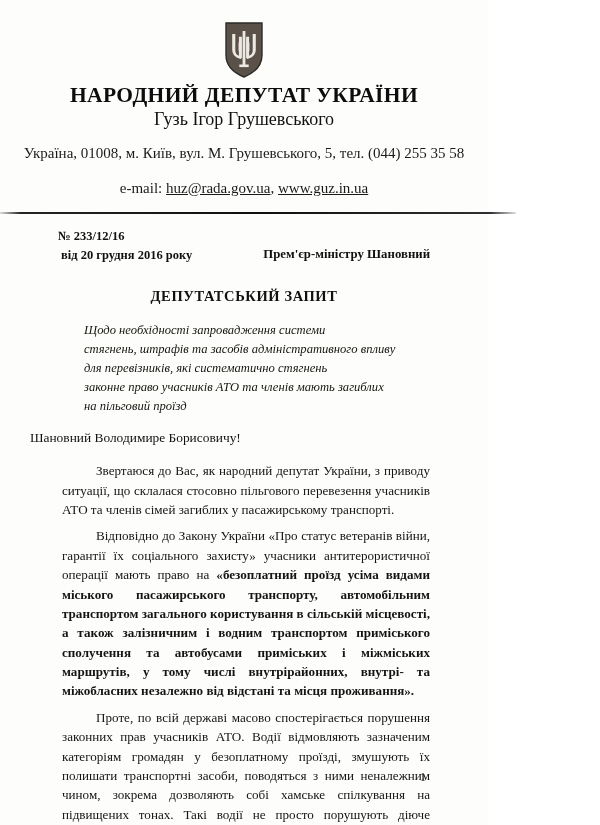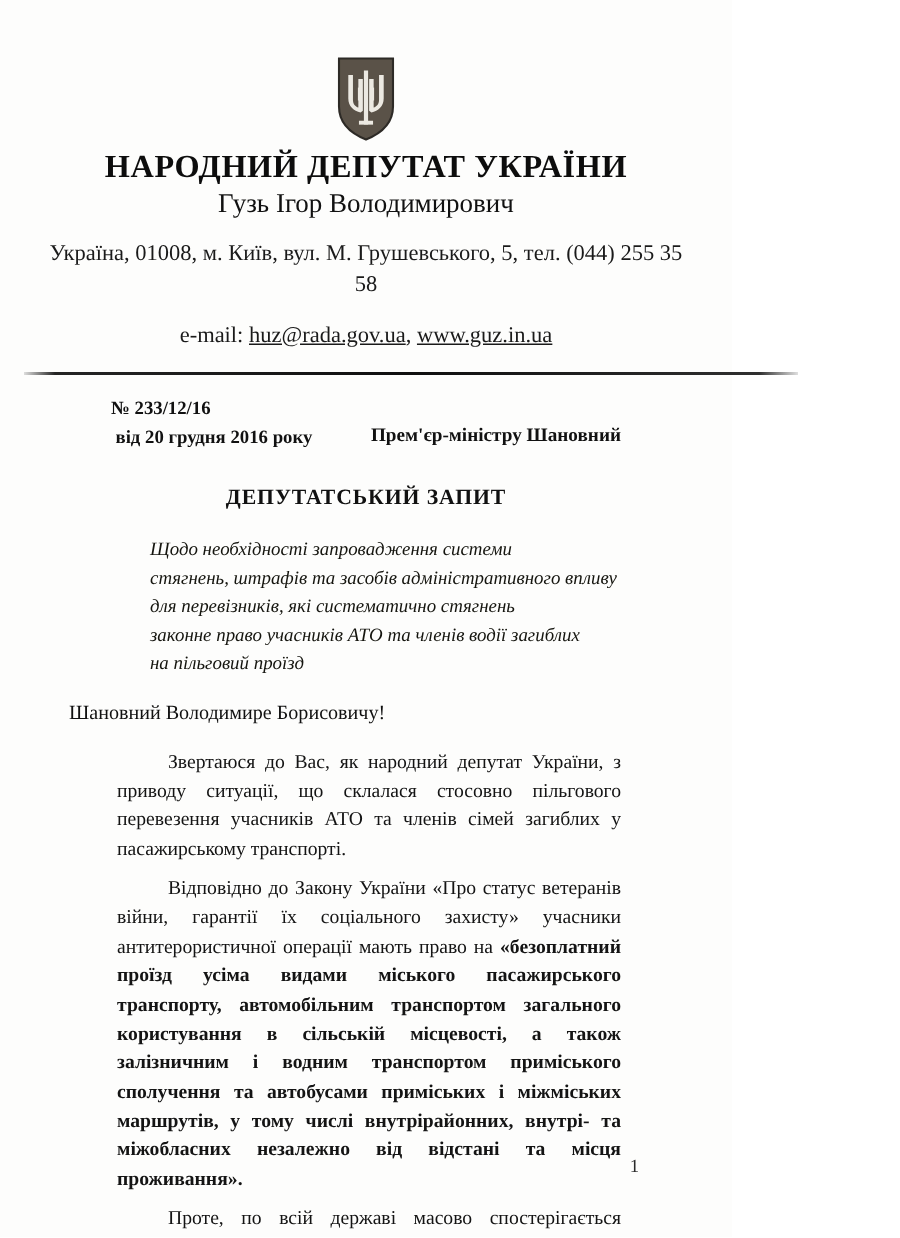--- a/index.html
+++ b/index.html
@@ -15,21 +15,21 @@
     font-family: "Liberation Serif", "DejaVu Serif", serif;
     color: #111111;
     position: relative;
   }
   .page {
     position: relative;
     width: 488px;
     height: 825px;
     background: #fdfdfc;
     box-sizing: border-box;
-    padding: 16px;
+    padding: 0;
   }
 
   
   .letterhead {
     text-align: center;
     padding-top: 22px;
   }
   .emblem {
     width: 40px;
     height: 56px;
@@ -164,21 +164,21 @@
         <rect x="18.6" y="9" width="2.8" height="36"></rect>
         <path d="M8.2 12 h3.1 v16.5 c0 3 1.6 4.6 3.6 5.2 v-19 h3.0 v21.2 l-1.5 1.1 c-4.6 -1.2 -8.2 -4.2 -8.2 -9.4 Z"></path>
         <path d="M31.8 12 h-3.1 v16.5 c0 3 -1.6 4.6 -3.6 5.2 v-19 h-3.0 v21.2 l1.5 1.1 c4.6 -1.2 8.2 -4.2 8.2 -9.4 Z"></path>
         <path d="M14.6 20.4 h2.7 v8.6 h-2.7 z"></path>
         <path d="M22.7 20.4 h2.7 v8.6 h-2.7 z"></path>
         <path d="M15.3 42.5 h9.4 v2.6 h-9.4 z"></path>
       </g>
     </svg>
 
     <div class="org-title">НАРОДНИЙ ДЕПУТАТ УКРАЇНИ</div>
-    <div class="person-name">Гузь Ігор Володимирович</div>
+    <div class="person-name">Гузь Ігор Грушевського</div>
     <div class="contact-line">Україна, 01008, м. Київ, вул. М. Грушевського, 5, тел. (044) 255 35 58</div>
     <div class="contact-line">
       <span>e-mail:</span>
       <span class="u">huz@rada.gov.ua</span><span>,</span>
       <span class="u">www.guz.in.ua</span>
     </div>
     <div class="rule"></div>
   </div>
 
   <div class="ref-row">
@@ -190,21 +190,21 @@
       <div>Прем'єр-міністру Шановний</div>
     </div>
   </div>
 
   <div class="doc-title">ДЕПУТАТСЬКИЙ ЗАПИТ</div>
 
   <div class="subject">
     <div>Щодо необхідності запровадження системи</div>
     <div>стягнень, штрафів та засобів адміністративного впливу</div>
     <div>для перевізників, які систематично стягнень</div>
-    <div>законне право учасників АТО та членів водії загиблих</div>
+    <div>законне право учасників АТО та членів мають загиблих</div>
     <div>на пільговий проїзд</div>
   </div>
 
   <div class="salutation">Шановний Володимире Борисовичу!</div>
 
   <div class="body">
     <p>Звертаюся до Вас, як народний депутат України, з приводу ситуації, що склалася стосовно пільгового перевезення учасників АТО та членів сімей загиблих у пасажирському транспорті.</p>
     <p class="quoted"><span>Відповідно до Закону України «Про статус ветеранів війни, гарантії їх соціального захисту» учасники антитерористичної операції мають право на </span><b class="law">«безоплатний проїзд усіма видами міського пасажирського транспорту, автомобільним транспортом загального користування в сільській місцевості, а також залізничним і водним транспортом приміського сполучення та автобусами приміських і міжміських маршрутів, у тому числі внутрірайонних, внутрі- та міжобласних незалежно від відстані та місця проживання».</b></p>
     <p>Проте, по всій державі масово спостерігається порушення законних прав учасників АТО. Водії відмовляють зазначеним категоріям громадян у безоплатному проїзді, змушують їх полишати транспортні засоби, поводяться з ними неналежним чином, зокрема дозволяють собі хамське спілкування на підвищених тонах. Такі водії не просто порушують діюче законодавство, але також принижують гідність громадян, які ризикуючи життям та здоров'ям, захищали і захищають нас від посягань агресора. Зазначені випадки періодично висвітлюються засобами масової інформації та викликають резонанс у</p>
   </div>

